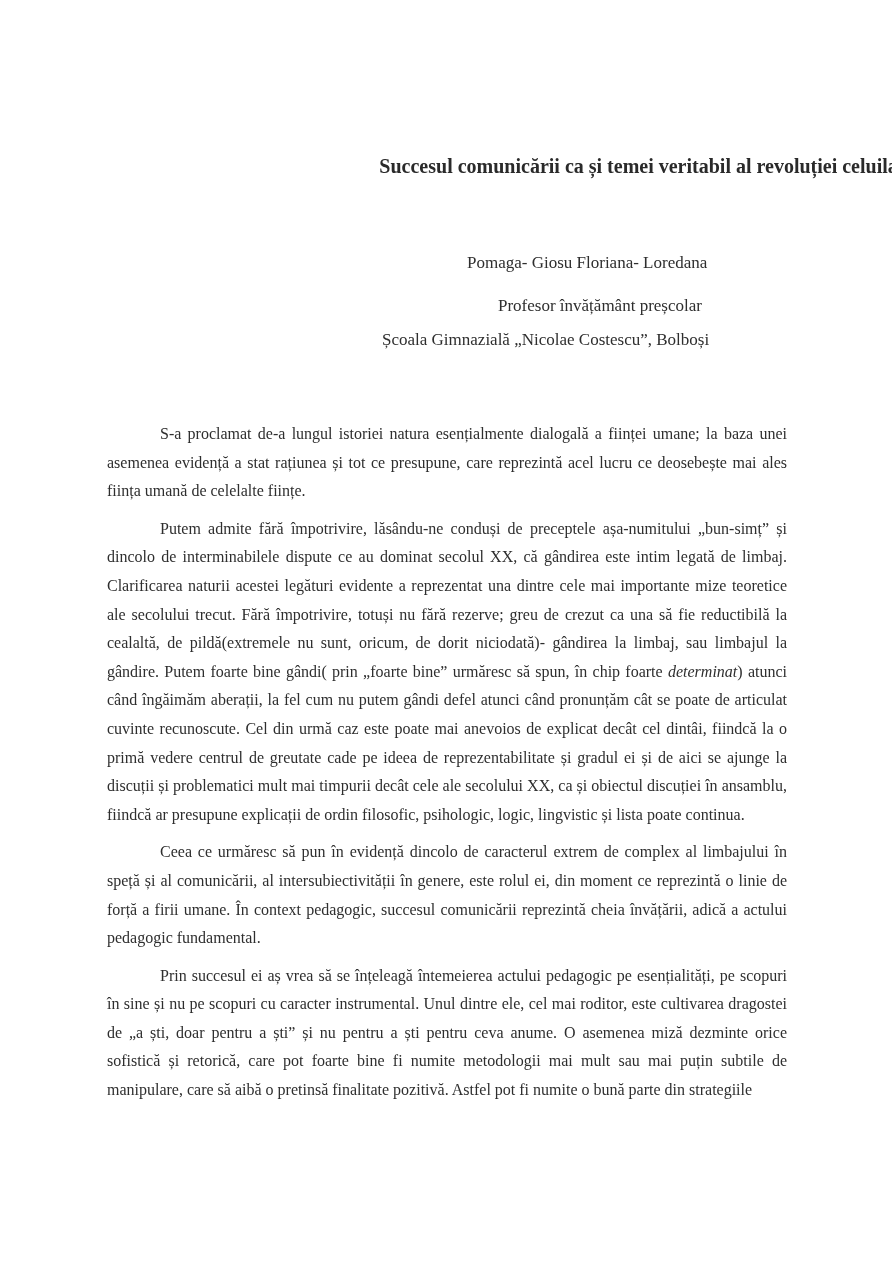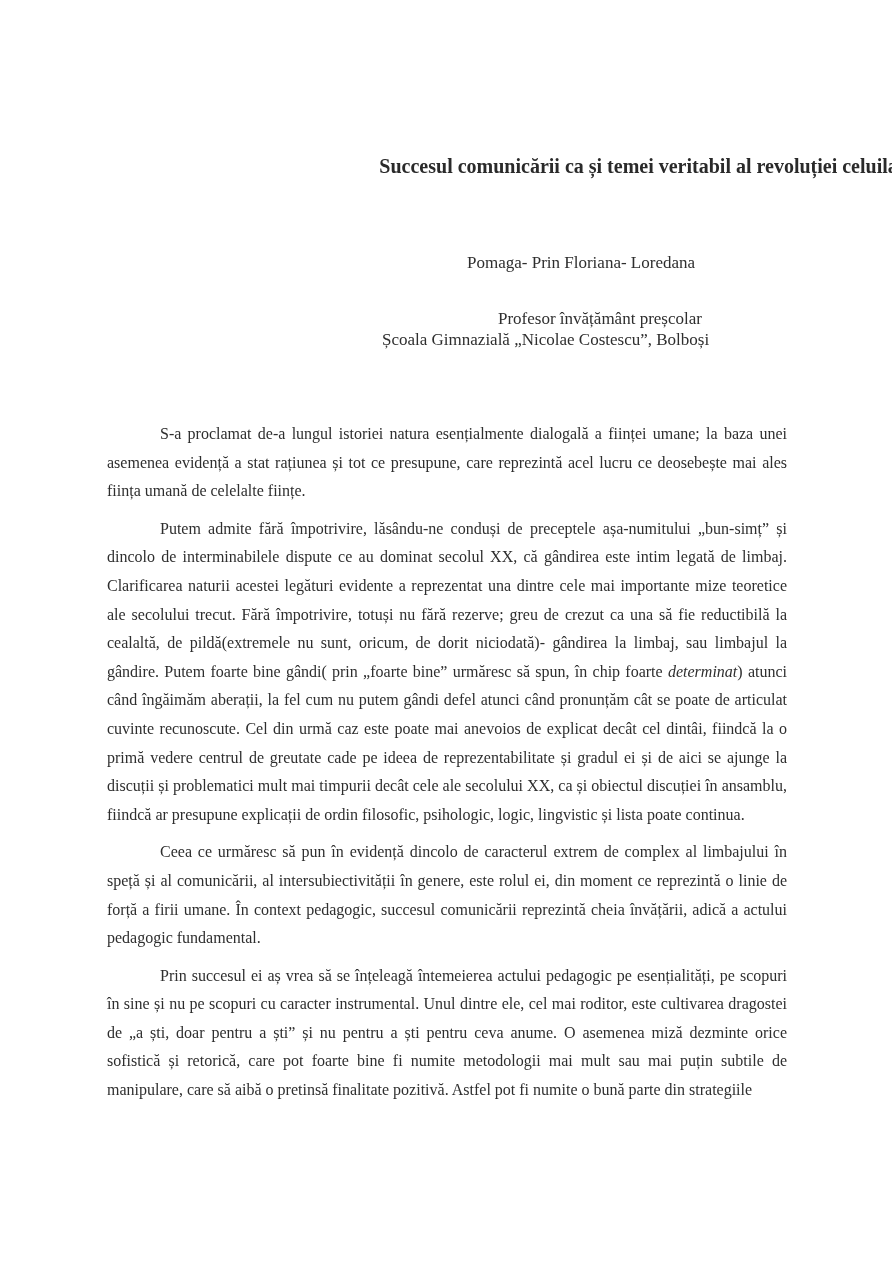--- a/index.html
+++ b/index.html
@@ -25,22 +25,22 @@
   .body-text p { margin: 0 0 9px 0; text-indent: 53px; }
   .body-text p em { font-style: italic; }
 </style>
 </head>
 <body>
 
 <div class="page">
   <div class="title">Succesul comunicării ca și temei veritabil al revoluției celuilalt</div>
 
   <div class="author-block">
-    <div class="author-line" style="left:467px; top:253px;">Pomaga- Prin Floriana- Loredana</div>
-    <div class="author-line" style="left:498px; top:309px;">Profesor învățământ preșcolar</div>
+    <div class="author-line" style="left:467px; top:253px;">Pomaga- Giosu Floriana- Loredana</div>
+    <div class="author-line" style="left:498px; top:296px;">Profesor învățământ preșcolar</div>
     <div class="author-line" style="left:382px; top:330px;">Școala Gimnazială „Nicolae Costescu”, Bolboși</div>
   </div>
 
   <div class="body-text">
     <p>S-a proclamat de-a lungul istoriei natura esențialmente dialogală a ființei umane; la baza unei asemenea evidență a stat rațiunea și tot ce presupune, care reprezintă  acel lucru ce deosebește mai ales ființa umană de celelalte ființe.</p>
     <p><span> Putem admite fără împotrivire, lăsându-ne conduși de preceptele așa-numitului „bun-simț” și dincolo de interminabilele dispute ce au dominat secolul XX, că gândirea este intim legată de limbaj. Clarificarea naturii acestei legături evidente a reprezentat una dintre cele mai importante mize teoretice ale secolului trecut. Fără împotrivire, totuși nu fără rezerve; greu de crezut ca una să fie reductibilă la cealaltă, de pildă(extremele nu sunt, oricum, de dorit niciodată)- gândirea la limbaj, sau limbajul la gândire. Putem foarte bine gândi( prin „foarte bine” urmăresc să spun, în chip foarte </span><em>determinat</em><span>) atunci când îngăimăm aberații, la fel cum nu putem gândi defel atunci când pronunțăm cât se poate de articulat cuvinte recunoscute. Cel din urmă caz este poate mai anevoios de explicat decât cel dintâi, fiindcă la o primă vedere centrul de greutate cade pe ideea de reprezentabilitate și gradul ei și de aici se ajunge la discuții și problematici mult mai timpurii decât cele ale secolului XX, ca și obiectul discuției în ansamblu, fiindcă ar presupune explicații de ordin filosofic, psihologic, logic, lingvistic și lista poate continua.</span></p>
     <p>Ceea ce urmăresc să pun în evidență dincolo de caracterul extrem de complex al limbajului în speță și al comunicării, al intersubiectivității în genere, este rolul ei, din moment ce reprezintă o linie de forță a firii umane. În context pedagogic, succesul comunicării reprezintă cheia învățării, adică a actului pedagogic fundamental.</p>
     <p>Prin succesul ei aș vrea să se înțeleagă întemeierea actului pedagogic pe esențialități, pe scopuri în sine și nu pe scopuri cu caracter instrumental. Unul dintre ele, cel mai roditor, este cultivarea dragostei de „a ști, doar pentru a ști” și nu pentru a ști pentru ceva anume. O asemenea miză dezminte orice sofistică și retorică, care pot foarte bine fi numite metodologii mai mult sau mai puțin subtile de manipulare, care să aibă o pretinsă finalitate pozitivă. Astfel pot fi numite o bună parte din strategiile</p>
   </div>
 </div>

